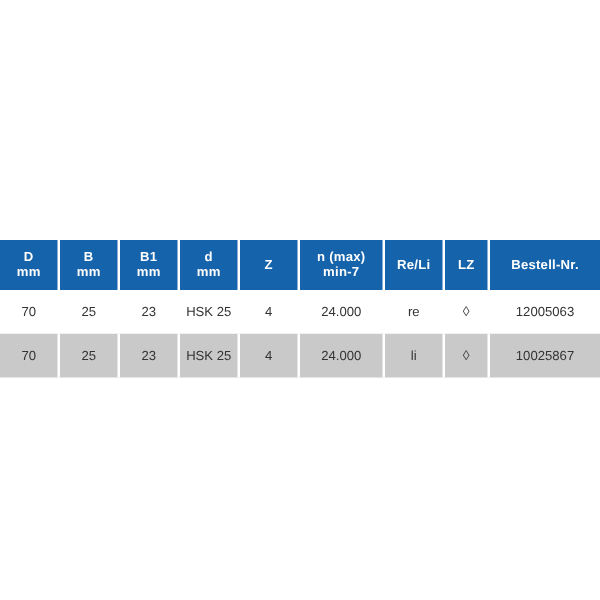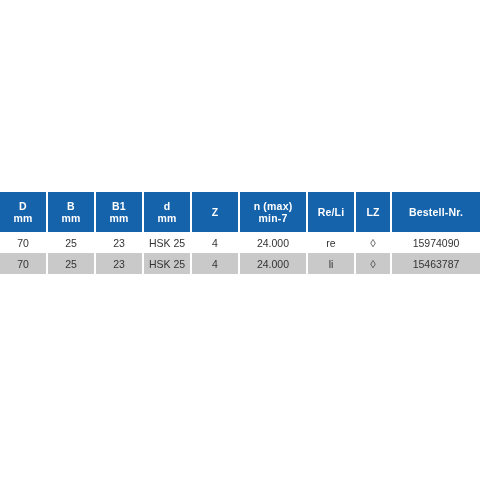--- a/index.html
+++ b/index.html
@@ -58,21 +58,21 @@
   thead th .hdr-line2 {
     display: block;
   }
   
   tbody td {
     font-size: 10.5px;
     line-height: 12px;
     color: #333333;
     text-align: center;
     vertical-align: middle;
-    height: 21px;
+    height: 35px;
     padding: 0;
     box-sizing: border-box;
   }
   tbody tr.row-odd td {
     background: #ffffff;
     border-right: 2px solid #ffffff;
   }
   tbody tr.row-even td {
     background: #c9c9c9;
     border-right: 2px solid #ffffff;
@@ -162,30 +162,30 @@
       <tbody>
         <tr class="row-odd">
           <td>70</td>
           <td>25</td>
           <td>23</td>
           <td>HSK 25</td>
           <td>4</td>
           <td>24.000</td>
           <td>re</td>
           <td><span class="lz-sym">◊</span></td>
-          <td>15974090</td>
+          <td>12005063</td>
         </tr>
         <tr class="row-even">
           <td>70</td>
           <td>25</td>
           <td>23</td>
           <td>HSK 25</td>
           <td>4</td>
           <td>24.000</td>
           <td>li</td>
           <td><span class="lz-sym">◊</span></td>
-          <td>15463787</td>
+          <td>10025867</td>
         </tr>
       </tbody>
     </table>
   </div>
 
 </div>
 
 </body></html>

